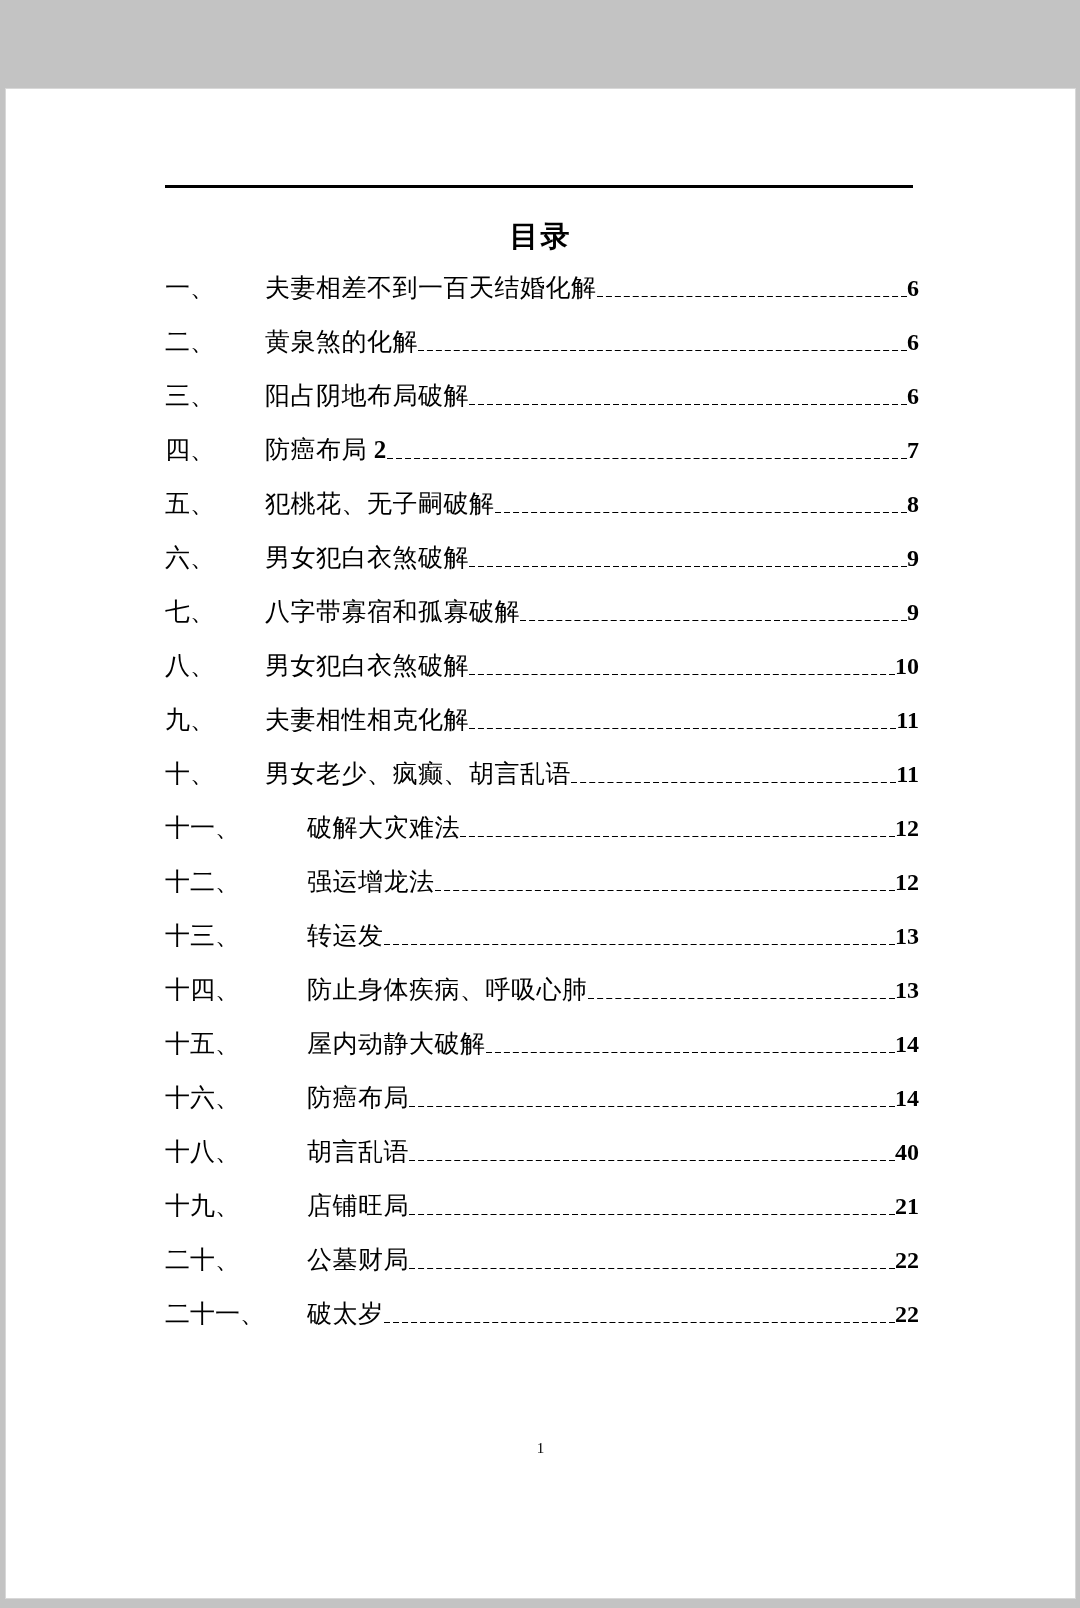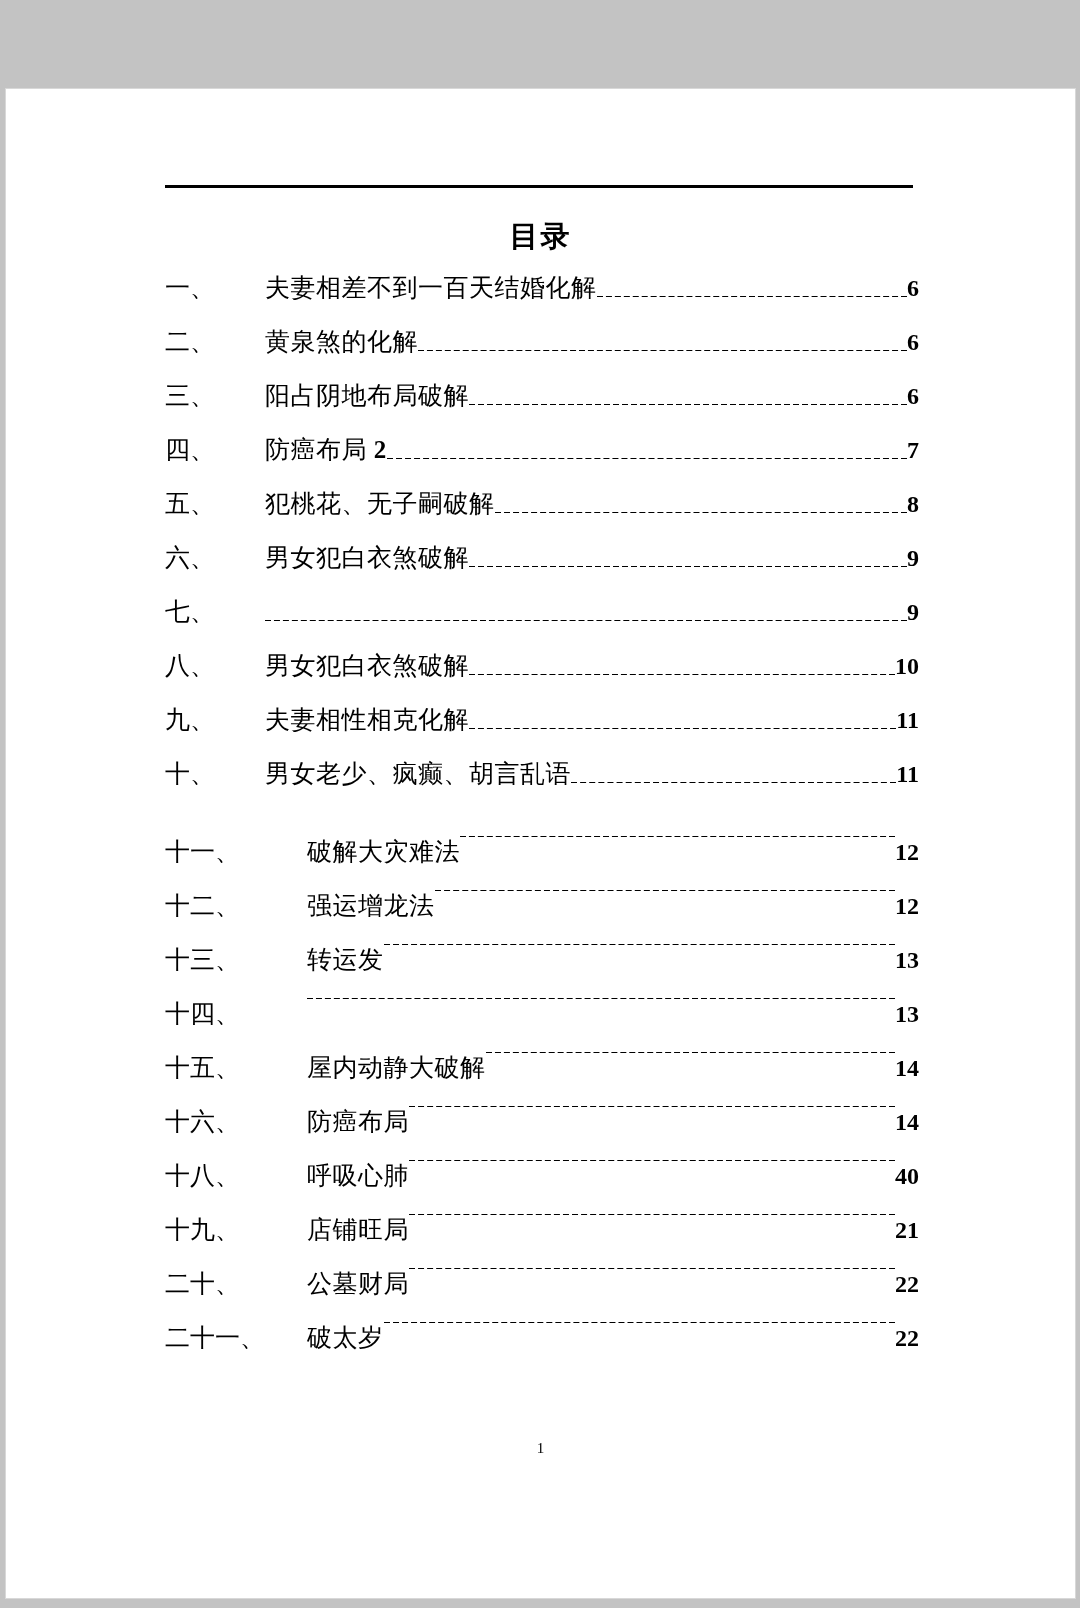--- a/index.html
+++ b/index.html
@@ -72,21 +72,20 @@
     overflow: hidden;
   }
   .toc-num {
     flex: 0 0 auto;
     width: 100px;
     font-weight: normal;
     letter-spacing: 0px;
   }
   .toc-entry.wide .toc-num {
     width: 142px;
-    margin-top: 24px;
   }
   .toc-title {
     flex: 0 0 auto;
     font-weight: normal;
     letter-spacing: 0.5px;
     text-align: right;
   }
   .toc-leader {
     flex: 1 1 auto;
     position: relative;
@@ -170,20 +169,21 @@
           <span class="toc-page">8</span>
         </div>
         <div class="toc-entry">
           <span class="toc-num">六、</span>
           <span class="toc-title">男女犯白衣煞破解</span>
           <span class="toc-leader"></span>
           <span class="toc-page">9</span>
         </div>
         <div class="toc-entry">
           <span class="toc-num">七、</span>
+          <span class="toc-title">八字带寡宿和孤寡破解</span>
           <span class="toc-leader"></span>
           <span class="toc-page">9</span>
         </div>
         <div class="toc-entry">
           <span class="toc-num">八、</span>
           <span class="toc-title">男女犯白衣煞破解</span>
           <span class="toc-leader"></span>
           <span class="toc-page">10</span>
         </div>
         <div class="toc-entry">
@@ -211,38 +211,39 @@
           <span class="toc-page">12</span>
         </div>
         <div class="toc-entry wide">
           <span class="toc-num">十三、</span>
           <span class="toc-title">转运发</span>
           <span class="toc-leader"></span>
           <span class="toc-page">13</span>
         </div>
         <div class="toc-entry wide">
           <span class="toc-num">十四、</span>
+          <span class="toc-title">防止身体疾病、呼吸心肺</span>
           <span class="toc-leader"></span>
           <span class="toc-page">13</span>
         </div>
         <div class="toc-entry wide">
           <span class="toc-num">十五、</span>
           <span class="toc-title">屋内动静大破解</span>
           <span class="toc-leader"></span>
           <span class="toc-page">14</span>
         </div>
         <div class="toc-entry wide">
           <span class="toc-num">十六、</span>
           <span class="toc-title">防癌布局</span>
           <span class="toc-leader"></span>
           <span class="toc-page">14</span>
         </div>
         <div class="toc-entry wide">
           <span class="toc-num">十八、</span>
-          <span class="toc-title">呼吸心肺</span>
+          <span class="toc-title">胡言乱语</span>
           <span class="toc-leader"></span>
           <span class="toc-page">40</span>
         </div>
         <div class="toc-entry wide">
           <span class="toc-num">十九、</span>
           <span class="toc-title">店铺旺局</span>
           <span class="toc-leader"></span>
           <span class="toc-page">21</span>
         </div>
         <div class="toc-entry wide">

